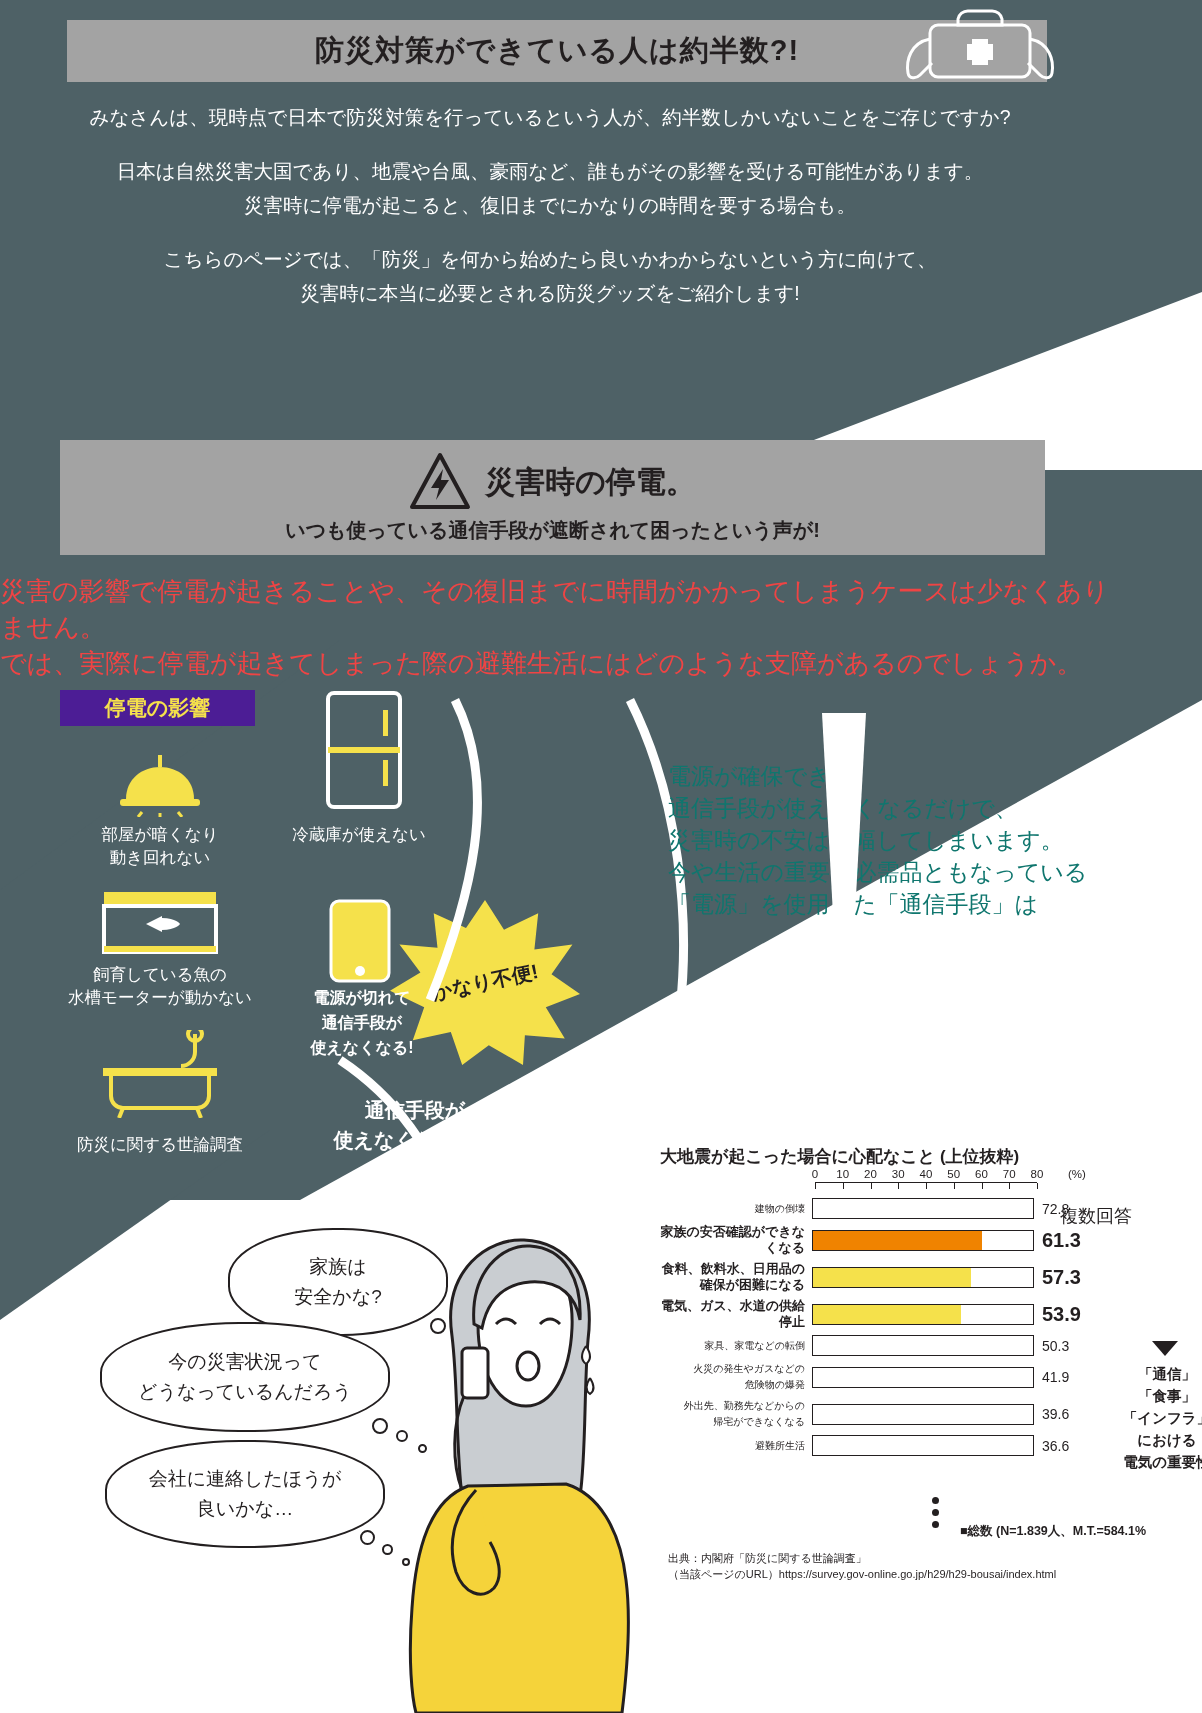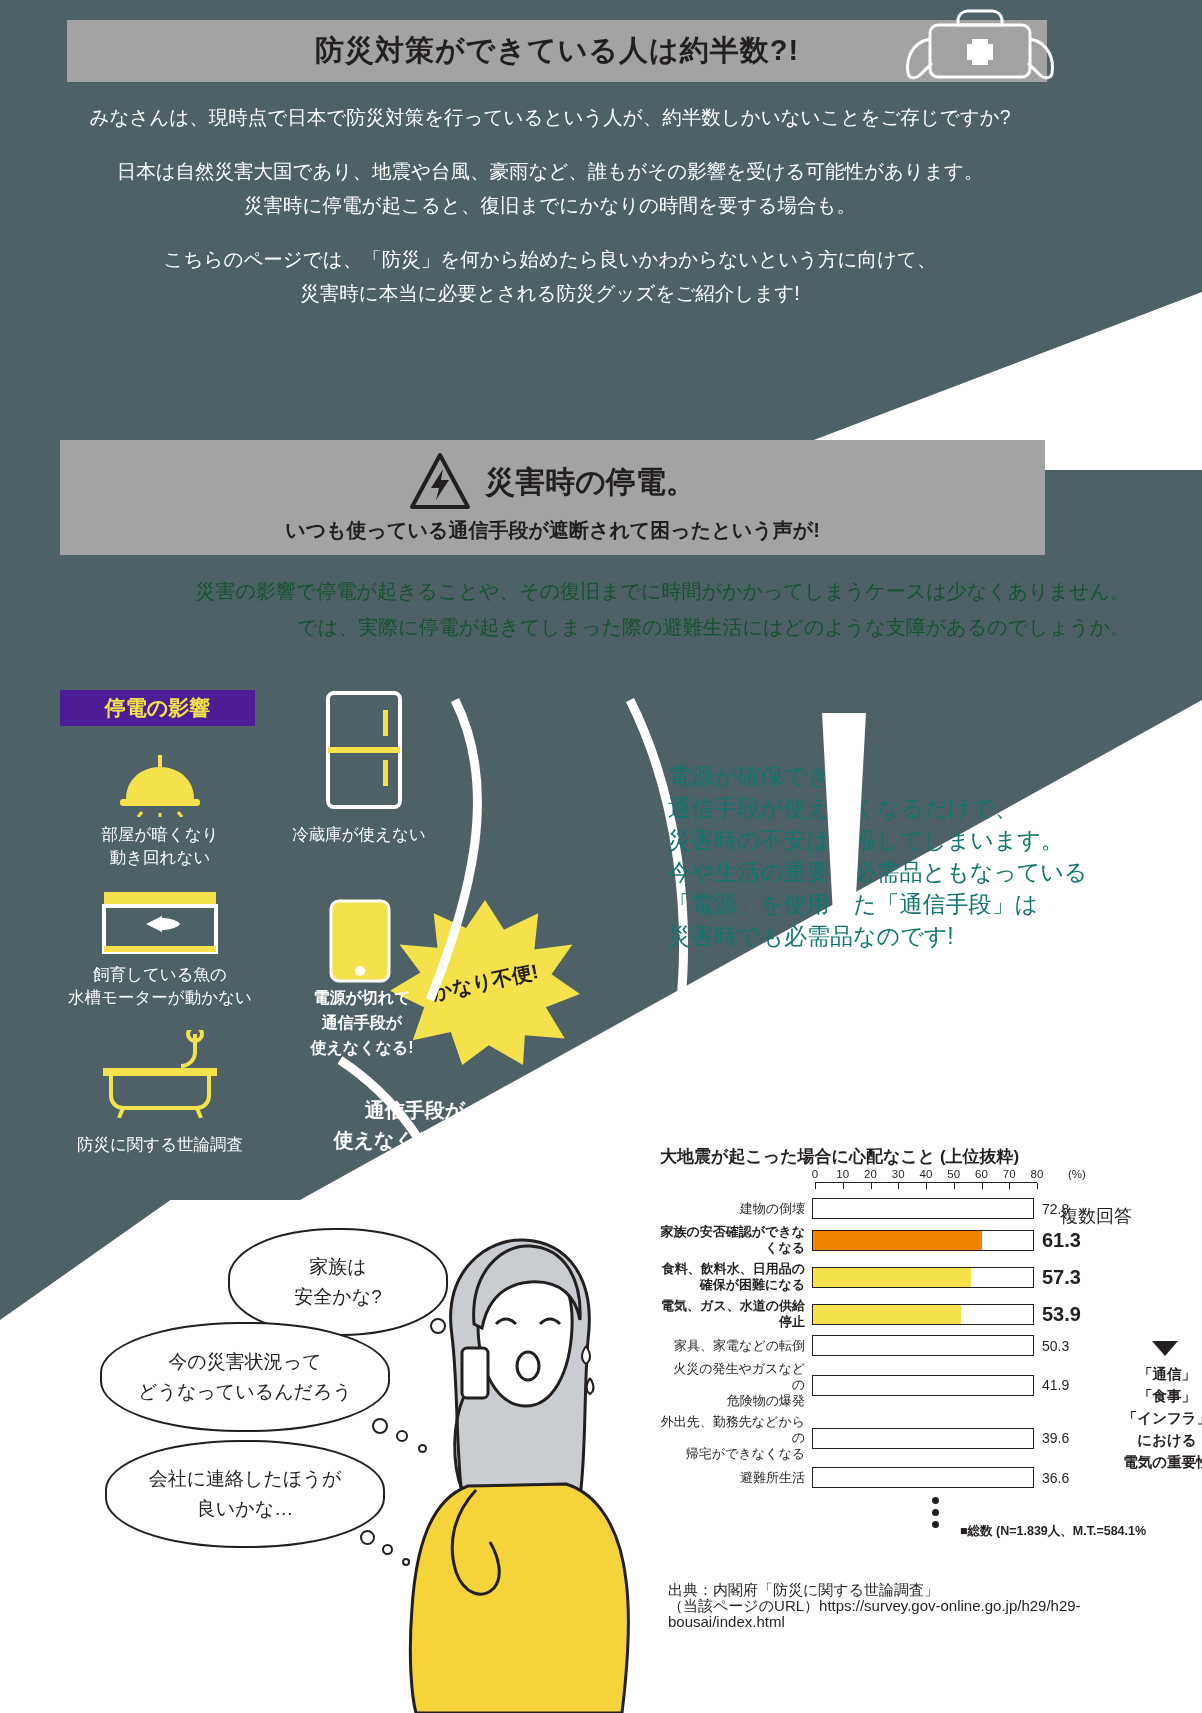--- a/index.html
+++ b/index.html
@@ -51,21 +51,21 @@
   .bag-icon { position:absolute; left:900px; top:5px; width:160px; height:86px; }
 
   .intro {
     position:absolute; left:0; top:100px; width:1100px;
     color:#ffffff; font-size:19.5px; line-height:34px; text-align:center;
   }
   .intro p { margin:0 0 20px 0; }
 
   .sub-intro {
     position:absolute; left:0; top:573px; width:1130px;
-    color:#14532d; font-size:20px; line-height:36px; text-align:right;
+    color:#ef4444; font-size:26px; line-height:36px; text-align:left;
   }
 
   
   .tag-black {
     position:absolute; left:60px; top:690px; width:195px; height:36px;
     background:#4c1d95; color:#f5e14b; font-weight:bold; font-size:21px;
     display:flex; align-items:center; justify-content:center;
   }
 
   .icon-cap {
@@ -134,41 +134,41 @@
   .axis-row { position:relative; height:30px; margin-left:155px; width:222px; }
   .axis-nums { font-size:11.5px; color:#231f20; position:relative; height:14px; }
   .axis-nums span { position:absolute; transform:translateX(-50%); }
   .axis-line { position:relative; height:10px; border-top:1.5px solid #231f20; }
   .axis-line i { position:absolute; top:0; width:1px; height:6px; background:#231f20; }
   .multi-note { position:absolute; right:-98px; top:-2px; font-size:18px; white-space:nowrap;margin-top:20px; }
 
   .bar-row { display:flex; align-items:center; margin-bottom:5px; }
   .bar-label {
     width:152px; text-align:right; padding-right:7px;
-    font-size:13px; line-height:16px; color:#231f20;
+    font-size:10px; line-height:16px; color:#231f20;
   }
   .bar-label.bold { font-weight:bold; font-size:13px; }
   .bar-track { width:222px; height:21px; border:1.5px solid #231f20; background:#fff; position:relative; }
   .bar-fill { height:100%; }
   .bar-val { width:62px; padding-left:8px; font-size:14px; }
   .bar-val.big { font-weight:bold; font-size:20px; }
 
   .chart-right-note {
     position:absolute; left:452px; top:218px; width:110px;
     text-align:center; font-size:14.5px; line-height:22px; font-weight:bold;
   }
   .tri-down {
     position:absolute; left:492px; top:196px;
     width:0;height:0;border-left:13px solid transparent;border-right:13px solid transparent;
     border-top:15px solid #231f20;
   }
   .ellipsis-dots { position:absolute; left:272px; top:352px; }
   .ellipsis-dots i { display:block; width:7px;height:7px;background:#231f20;border-radius:50%;margin-bottom:5px;}
   .total-note { position:absolute; left:300px; top:378px; font-size:12.5px; font-weight:bold; }
-  .source-note { position:absolute; left:8px; top:405px; font-size:15px; line-height:16px;margin-top:32px; }
+  .source-note { position:absolute; left:8px; top:405px; font-size:11px; line-height:16px; }
 
   
   svg.overlay { position:absolute; left:0; top:0; width:1202px; height:1713px; pointer-events:none; }
 </style>
 </head>
 <body>
 
 <div class="bg-layer">
   <div class="slab slab-top"></div>
   <div class="slab slab-mid"></div>
@@ -293,21 +293,20 @@
   <div>通信手段が</div>
   <div>使えなくなると…</div>
 </div>
 
 <div class="right-para">
   <div>電源が確保できず、</div>
   <div>通信手段が使えなくなるだけで、</div>
   <div>災害時の不安は増幅してしまいます。</div>
   <div>今や生活の重要な必需品ともなっている</div>
   <div>「電源」を使用した「通信手段」は</div>
-  <div>災害時でも必需品なのです!</div>
 </div>
 <div class="excl-bar"></div>
 <div class="excl-dot"></div>
 
 <div class="bubble" style="left:228px;top:1228px;width:220px;height:108px">
   <div>
     <div>家族は</div>
     <div>安全かな?</div>
   </div>
 </div>

